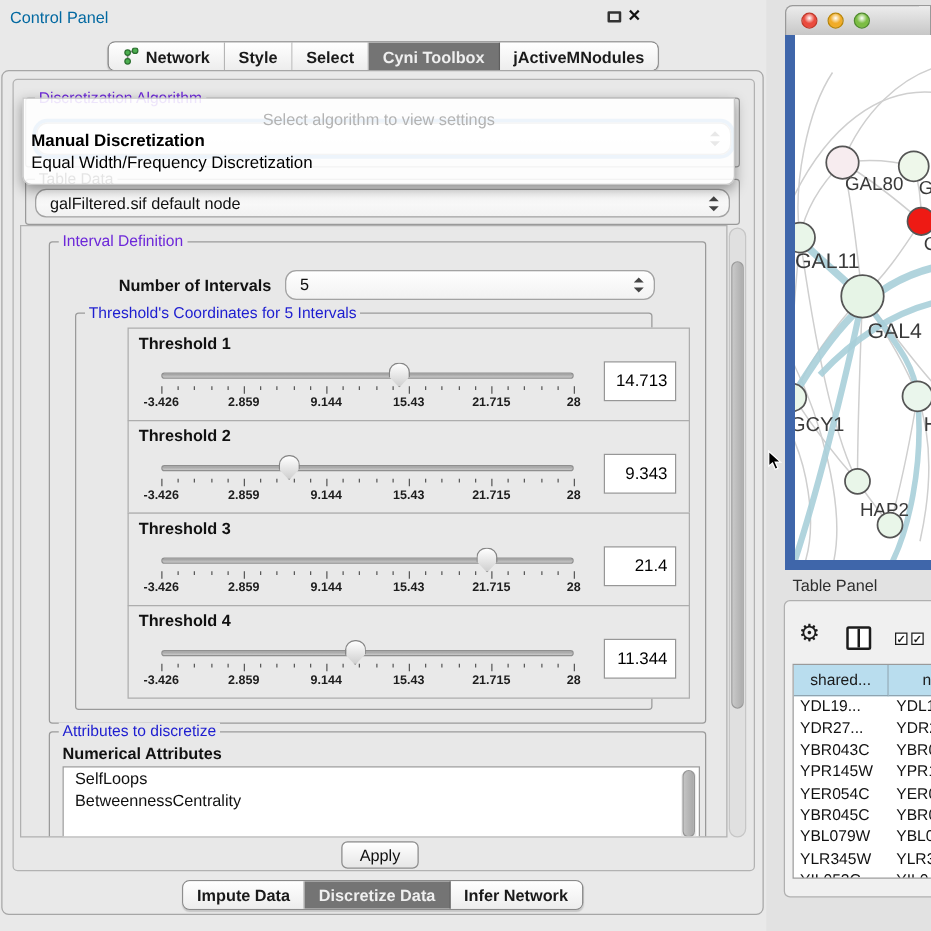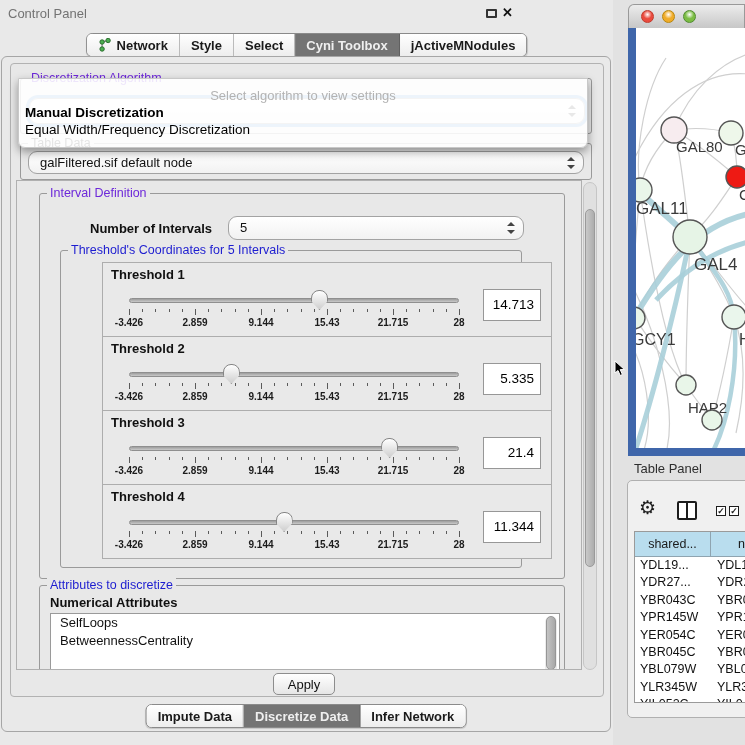--- a/index.html
+++ b/index.html
@@ -3,21 +3,21 @@
 <meta charset="utf-8">
 <style>
   * { margin:0; padding:0; box-sizing:border-box; }
   html,body { width:745px; height:745px; }
   body { font-family:"Liberation Sans", sans-serif; background:#e5e5e5; color:#111; }
   #root { position:relative; width:745px; height:745px; overflow:hidden; background:#e2e2e2; }
 
   
   #control-panel { position:absolute; left:0; top:0; width:613px; height:745px; background:#e9e9e9; }
   #cp-titlebar { position:absolute; left:0; top:0; width:613px; height:26px; }
-  #cp-title { position:absolute; left:8px; top:6px; font-size:13px; color:#737373; }
+  #cp-title { position:absolute; left:8px; top:6px; font-size:13px; color:#0369a1; }
   #float-icon { position:absolute; left:486px; top:9px; width:11px; height:9px; border:2px solid #333; border-radius:1px; }
   #close-icon { position:absolute; left:502px; top:5px; font-size:13px; font-weight:bold; color:#111; }
 
   .tabbar { position:absolute; display:flex; border:1px solid #8a8a8a; border-radius:6px; overflow:hidden; background:#fff; box-shadow:0 1px 1px rgba(0,0,0,.15); }
   .tab { display:flex; align-items:center; gap:5px; padding:0 11px; height:22px; font-size:13px; font-weight:bold; color:#1a1a1a;
          background:linear-gradient(#ffffff,#ededed); border-right:1px solid #b5b5b5; cursor:default; white-space:nowrap; }
   .tab:last-child { border-right:none; }
   .tab.sel { background:#747474; color:#efefef; border-right-color:#5f5f5f; }
   #top-tabs  { top:33px; left:50%; transform:translateX(-50%); }
   #bottom-tabs { top:647px; left:50%; transform:translateX(-50%); }
@@ -48,21 +48,21 @@
   
   #tabledata-group { left:9px; top:79px; width:572px; height:37px; }
   #tabledata-combo { left:7px; top:7px; width:556px; height:23px; }
 
   
   #viewport { position:absolute; left:5px; top:116px; width:566px; height:490px; border:1px solid #b0b0b0; background:#e8e8e8; overflow:hidden; }
   #main-scrollbar { position:absolute; left:572px; top:118px; width:14px; height:488px; background:#e0e0e0; border:1px solid #c6c6c6; border-radius:7px; }
   #main-scrollbar .sthumb { position:absolute; left:1px; top:26px; width:10px; height:358px; background:linear-gradient(90deg,#c9c9c9,#adadad); border:1px solid #9a9a9a; border-radius:6px; }
 
   #interval-group { left:22px; top:12px; width:526px; height:386px; }
-  #num-label { position:absolute; left:50px; top:27px; width:132px; text-align:left; font-size:13px; font-weight:bold; color:#111; }
+  #num-label { position:absolute; left:50px; top:27px; width:132px; text-align:center; font-size:13px; font-weight:bold; color:#111; }
   #num-combo { left:188px; top:22px; width:296px; height:24px; }
   #thresh-group { left:20px; top:56px; width:462px; height:318px; }
 
   .tpanel { position:relative; width:450px; height:75px; border:1px solid #adadad; background:#e9e9e9; margin-top:-1px; }
   .tpanel .tlabel { position:absolute; left:8px; top:4px; font-size:13px; font-weight:bold; color:#111; }
   .track { position:absolute; left:26px; top:35px; width:330px; height:5px; border-radius:3px;
            background:linear-gradient(#9d9d9d,#c9c9c9); border:1px solid #8f8f8f; }
   .thumb { position:absolute; top:27px; width:17px; height:20px; background:linear-gradient(#ffffff,#cfcfcf);
            border:1px solid #858585; border-radius:8px 8px 0 0; clip-path:polygon(0 0,100% 0,100% 55%,50% 100%,0 55%); }
   .tick { position:absolute; top:46px; width:1px; background:#5a5a5a; }
@@ -257,21 +257,21 @@
                     <div class="tick minor" style="left: 316.4px;"></div>
                     <div class="tick minor" style="left: 329.6px;"></div>
                     <div class="tick minor" style="left: 342.8px;"></div>
                     <div class="tick major" style="left: 356px;"></div>
                     <div class="ticklab" style="left: 4px;">-3.426</div>
                     <div class="ticklab" style="left: 70px;">2.859</div>
                     <div class="ticklab" style="left: 136px;">9.144</div>
                     <div class="ticklab" style="left: 202px;">15.43</div>
                     <div class="ticklab" style="left: 268px;">21.715</div>
                     <div class="ticklab" style="left: 334px;">28</div>
-                    <div class="vbox">5.335</div>
+                    <div class="vbox">9.343</div>
                   </div>
                   <div class="tpanel">
                     <div class="tlabel">Threshold 3</div>
                     <div class="track"></div>
                     <div class="thumb" style="left: 278.194px;"></div>
                     <div class="tick major" style="left: 26px;"></div>
                     <div class="tick minor" style="left: 39.2px;"></div>
                     <div class="tick minor" style="left: 52.4px;"></div>
                     <div class="tick minor" style="left: 65.6px;"></div>
                     <div class="tick minor" style="left: 78.8px;"></div>

